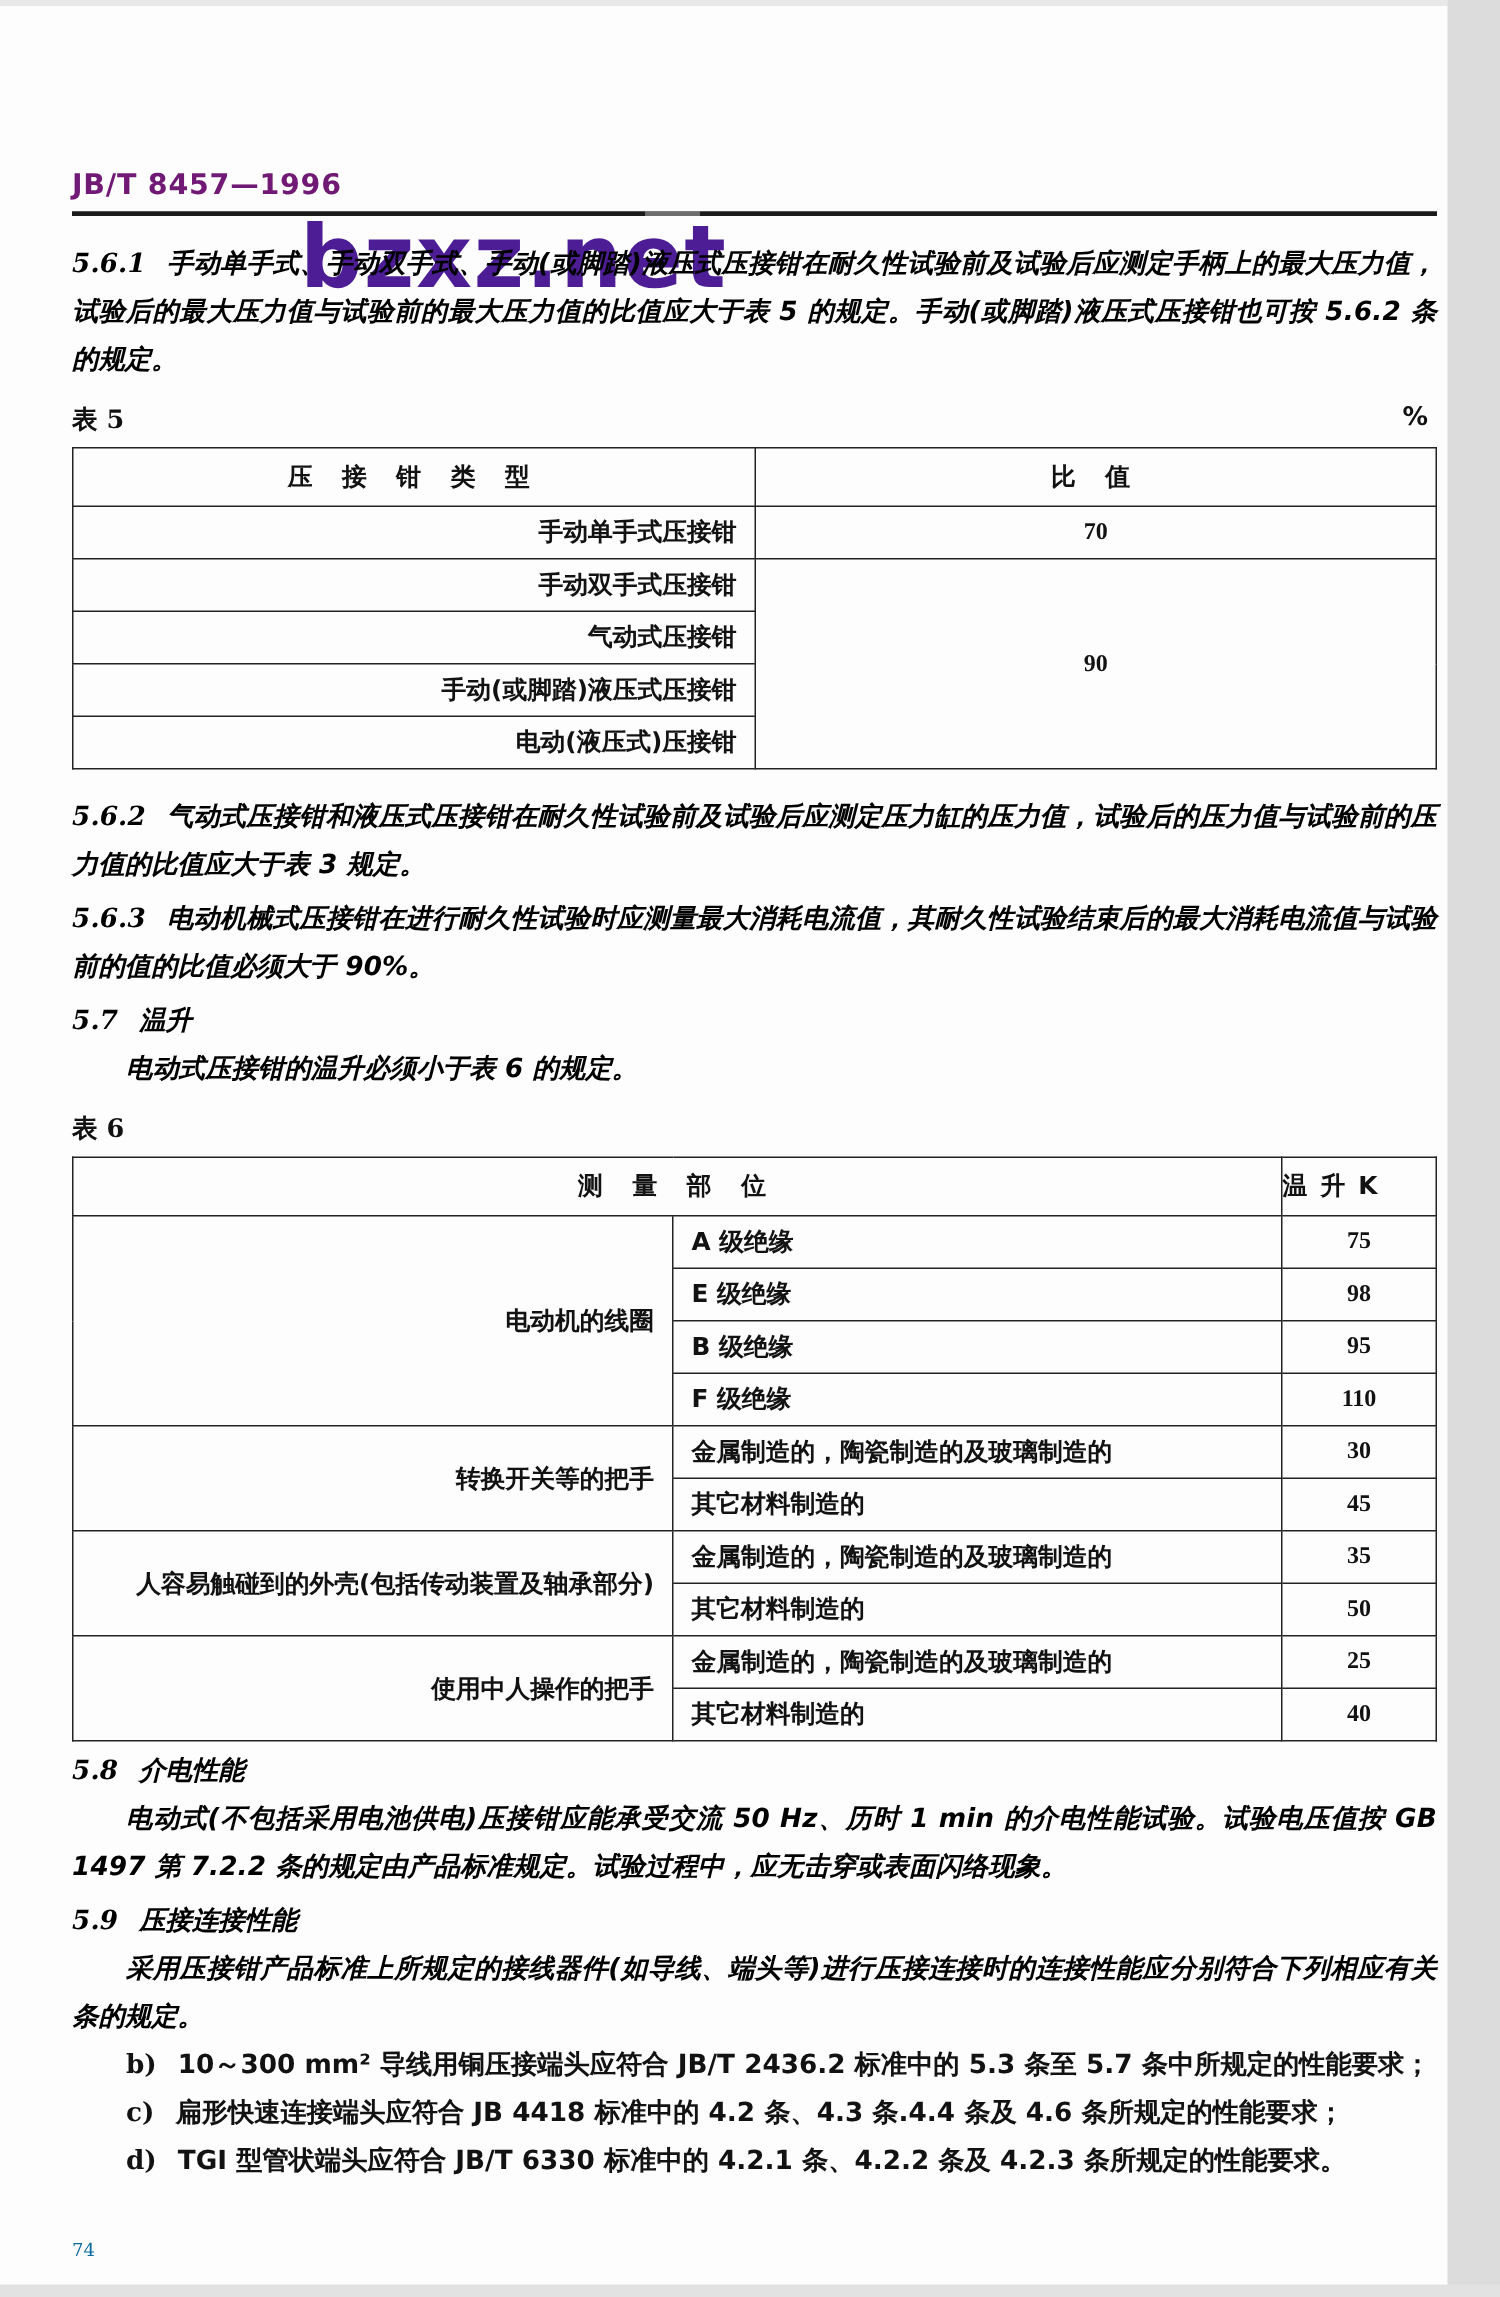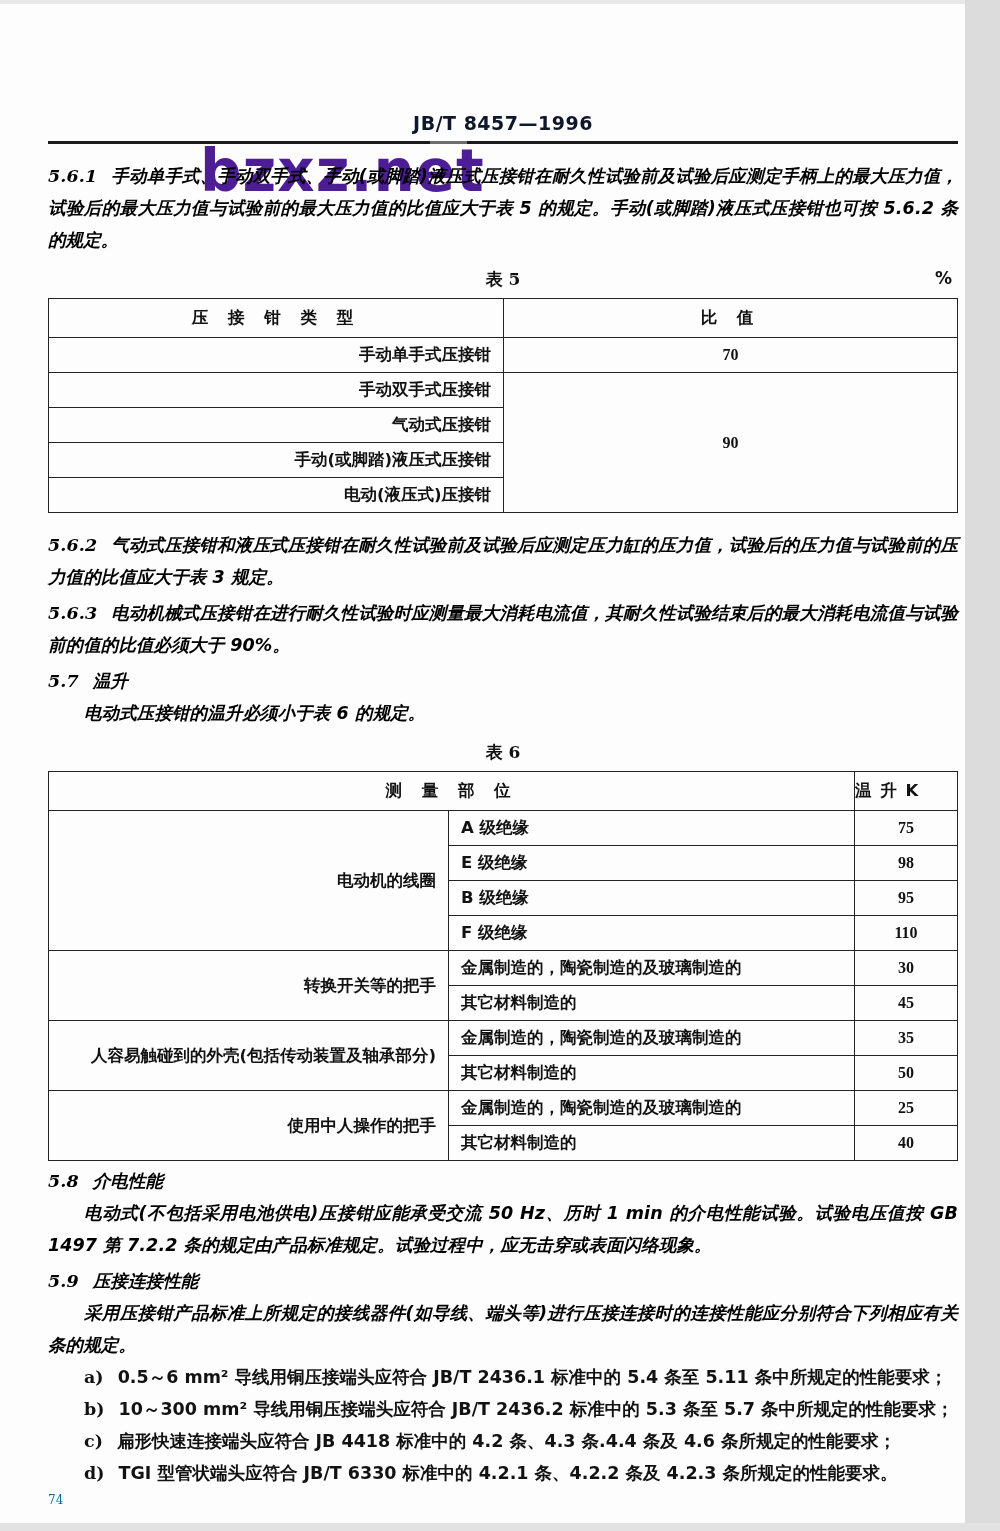--- a/index.html
+++ b/index.html
@@ -51,26 +51,25 @@
   .content {
     position: absolute;
     left: 48px;
     top: 0;
     width: 910px;
     height: 1531px;
   }
 
   
   .runhead {
-    text-align: center;
     font-weight: bold;
     font-size: 19px;
     letter-spacing: 0.5px;
     padding-top: 112px;
-    color: #0f172a;
+    color: #701a75;
   }
   .runhead-rule {
     margin-top: 7px;
     height: 3px;
     background: #1d1d1d;
     background-image: linear-gradient(90deg,
         #1b1b1b 0%, #1b1b1b 42%,
         #6e6e6e 42%, #6e6e6e 46%,
         #1b1b1b 46%, #1b1b1b 100%);
   }
@@ -108,21 +107,20 @@
     margin-right: 14px;
   }
 
   
   .tbl-caption-row {
     position: relative;
     height: 30px;
     margin-top: 12px;
   }
   .tbl-caption {
-    text-align: center;
     font-size: 17px;
     font-weight: bold;
     font-family: "DejaVu Serif", "Liberation Serif", serif;
     width: 100%;
     position: absolute;
     left: 0;
     top: 0;
   }
   .tbl-unit {
     position: absolute;
@@ -324,21 +322,20 @@
         </tr>
       </tbody>
     </table>
 
     <p class="para tight"><span class="clause-no">5.8</span><span>介电性能</span></p>
     <p class="para indent">电动式(不包括采用电池供电)压接钳应能承受交流 50 Hz、历时 1 min 的介电性能试验。试验电压值按 GB 1497 第 7.2.2 条的规定由产品标准规定。试验过程中，应无击穿或表面闪络现象。</p>
 
     <p class="para tight"><span class="clause-no">5.9</span><span>压接连接性能</span></p>
     <p class="para indent">采用压接钳产品标准上所规定的接线器件(如导线、端头等)进行压接连接时的连接性能应分别符合下列相应有关条的规定。</p>
 
-    <p class="listitem"><span class="listlabel">a)</span><span>0.5～6 mm² 导线用铜压接端头应符合 JB/T 2436.1 标准中的 5.4 条至 5.11 条中所规定的性能要求；</span></p>
     <p class="listitem"><span class="listlabel">b)</span><span>10～300 mm² 导线用铜压接端头应符合 JB/T 2436.2 标准中的 5.3 条至 5.7 条中所规定的性能要求；</span></p>
     <p class="listitem"><span class="listlabel">c)</span><span>扁形快速连接端头应符合 JB 4418 标准中的 4.2 条、4.3 条.4.4 条及 4.6 条所规定的性能要求；</span></p>
     <p class="listitem"><span class="listlabel">d)</span><span>TGI 型管状端头应符合 JB/T 6330 标准中的 4.2.1 条、4.2.2 条及 4.2.3 条所规定的性能要求。</span></p>
 
   </div>
 
   <div class="folio">74</div>
 
 </div>
 

